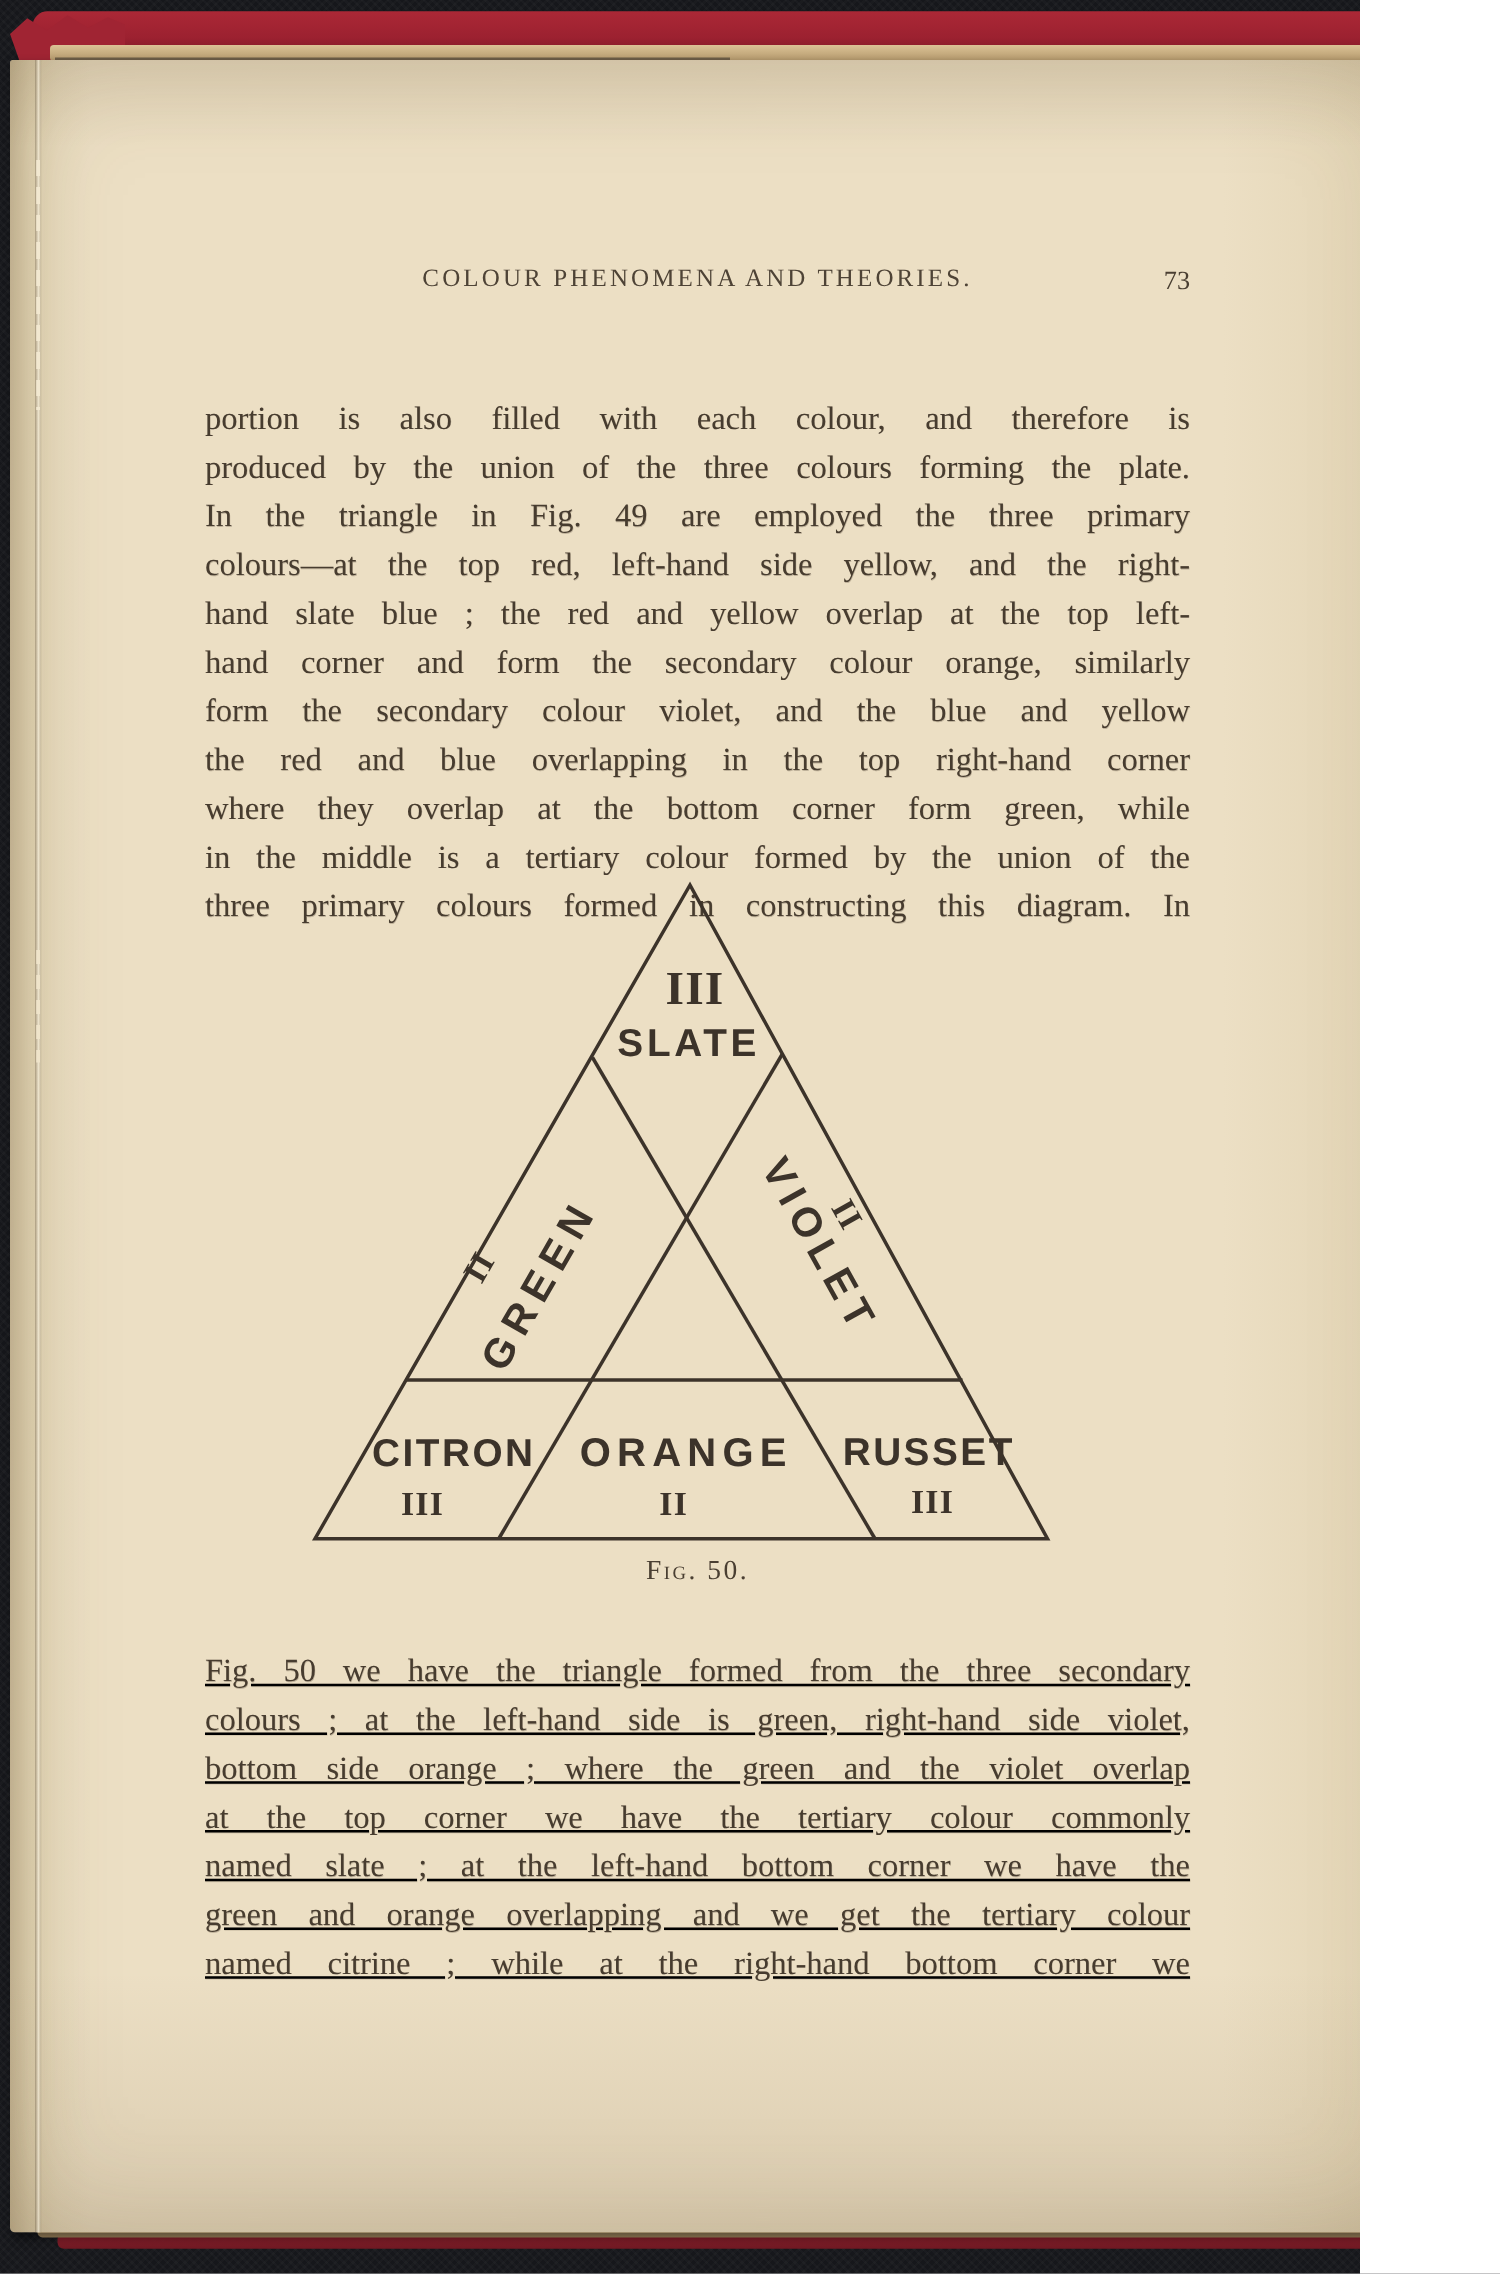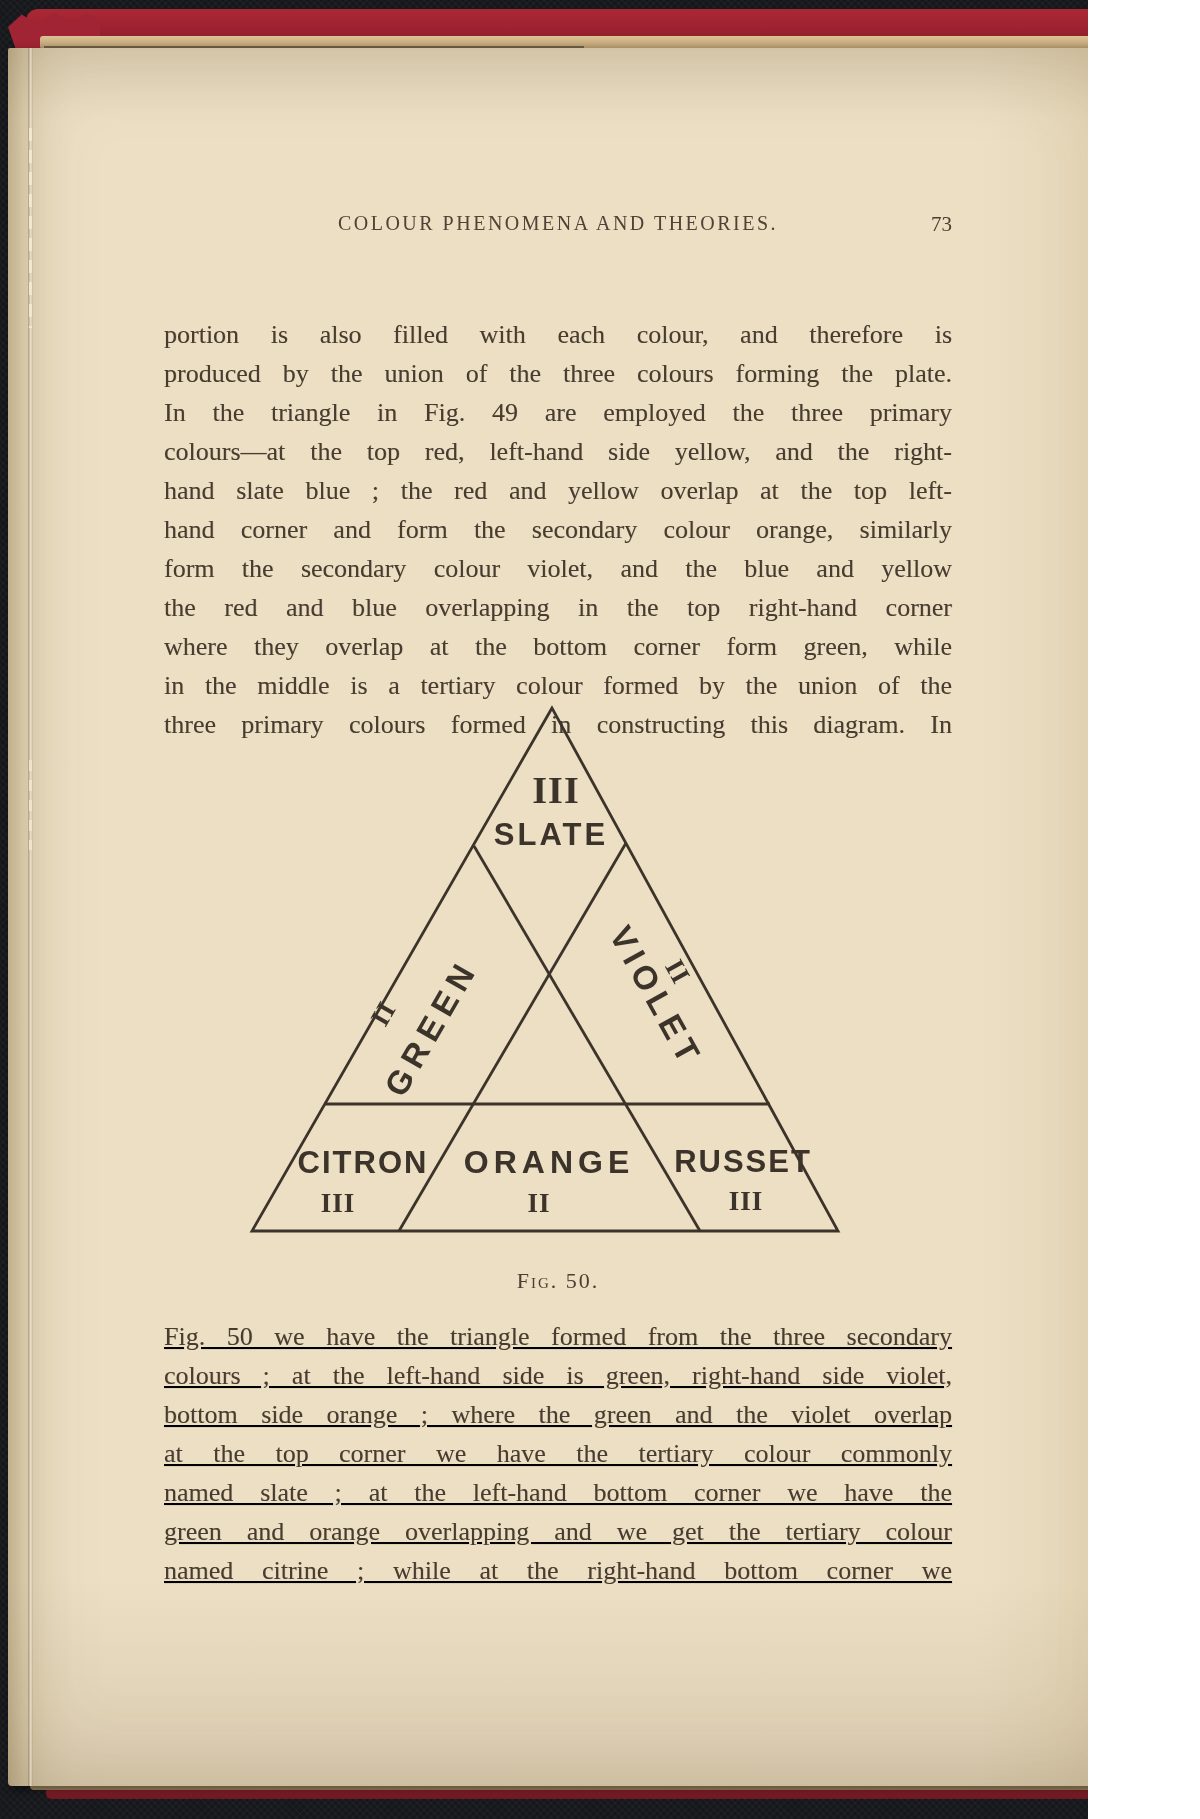--- a/index.html
+++ b/index.html
@@ -47,21 +47,21 @@
     background:repeating-linear-gradient(180deg,#efe4ca 0 11px,rgba(0,0,0,0) 11px 20px);}
   .header-row{left:164px;top:212px;width:788px;height:30px;}
   .running-head{display:block;text-align:center;font-size:20px;letter-spacing:2.5px;color:#4e4336;}
   .folio{position:absolute;right:0;top:0;font-size:21px;color:#4a3f32;margin-left:44px;}
   .para{left:164px;width:788px;}
   .p1{top:271px;margin-top:44px;}
   .p2{top:1317px;text-decoration:underline;}
   .bline{height:39px;line-height:39px;font-size:26px;text-align:justify;text-align-last:justify;
     word-spacing:1.5px;color:#473c2f;text-shadow:.4px .4px 0 rgba(74,62,46,.28);}
   .caption{left:164px;top:1243px;width:788px;text-align:center;font-size:22px;
-    font-variant:small-caps;letter-spacing:2px;color:#4a3f32;margin-top:25px;}
+    font-variant:small-caps;letter-spacing:2px;color:#4a3f32;}
   svg.fig{left:0;top:0;width:1200px;height:1819px;pointer-events:none;}
   .figtext{font-family:"Liberation Sans", sans-serif;font-weight:bold;fill:#3c332a;}
   .fignum{font-family:"Liberation Serif", serif;font-weight:bold;fill:#3c332a;letter-spacing:1px;}
 </style>
 </head>
 <body>
 
 <div id="canvas">
 
   <div class="abs cover-top"></div>

